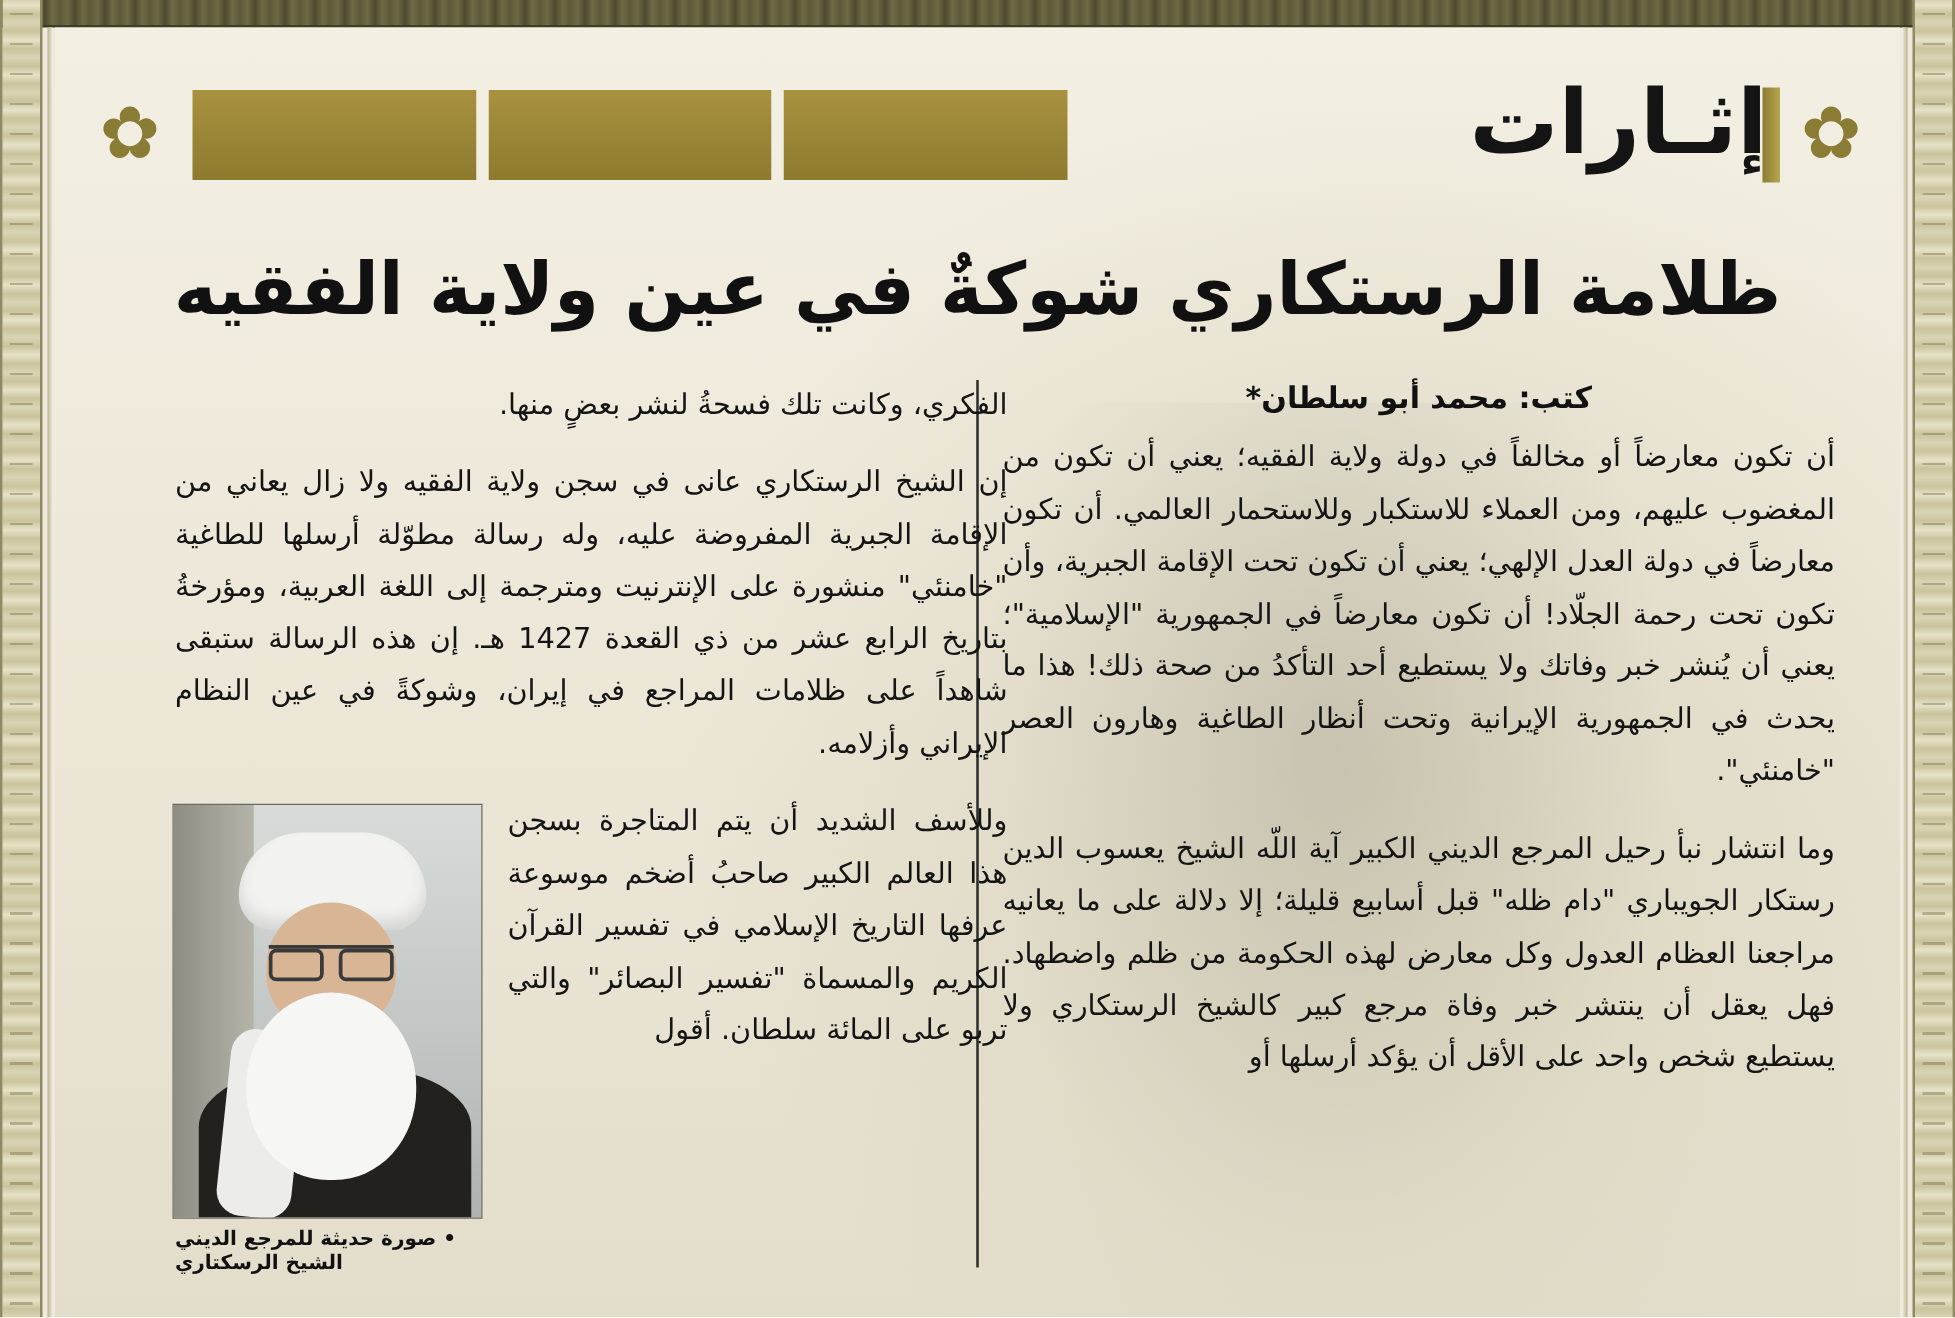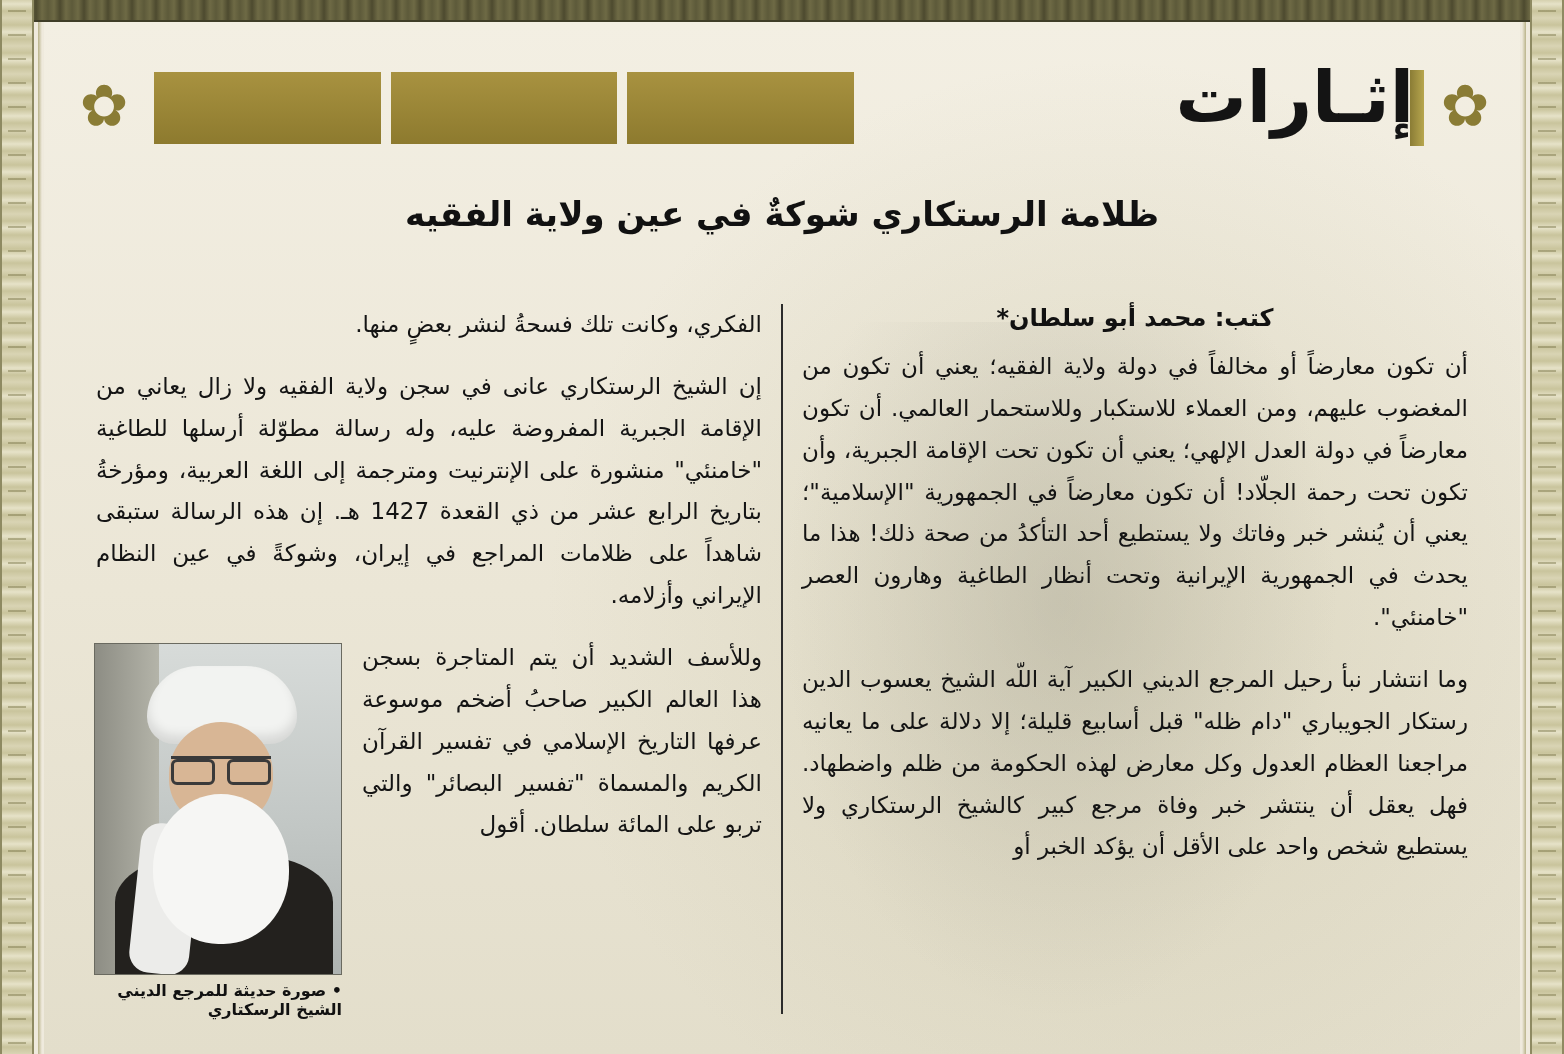--- a/index.html
+++ b/index.html
@@ -140,39 +140,40 @@
     background: linear-gradient(180deg,#a89240,#8d7a2e);
   }
 
   
   .headline {
     position: absolute;
     top: 170px;
     left: 40px;
     right: 40px;
     text-align: center;
-    font-size: 34px;
+    font-size: 58px;
     font-weight: 700;
     color: #111;
     line-height: 1.35;
   }
 
   
   .columns {
     position: absolute;
     top: 282px;
     left: 52px;
     right: 52px;
     bottom: 6px;
   }
   .col {
     position: absolute;
     top: 0;
     bottom: 4px;
     width: 666px;
+    margin-left: 44px;
   }
   .col-right { right: 0; }
   .col-left { left: 0; }
   .col-divider {
     position: absolute;
     top: 0;
     bottom: 34px;
     left: 50%;
     width: 2px;
     margin-left: -1px;
@@ -267,21 +268,21 @@
     background: #ececea;
     transform: rotate(6deg);
     border-radius: 20px;
   }
   .caption {
     width: 100%;
     margin-top: 6px;
     font-size: 16px;
     font-weight: 700;
     color: #111;
-    text-align: right;
+    text-align: left;
   }
 </style>
 </head>
 <body>
 
 <div class="page">
 
   <div class="frame-top"></div>
   <div class="frame-left"></div>
   <div class="frame-right"></div>
@@ -304,21 +305,21 @@
     </div>
 
     <div class="headline">ظلامة الرستكاري شوكةٌ في عين ولاية الفقيه</div>
 
     <div class="columns">
       <div class="col-divider"></div>
 
       <div class="col col-right">
         <div class="byline">كتب: محمد أبو سلطان*</div>
         <p class="body">أن تكون معارضاً أو مخالفاً في دولة ولاية الفقيه؛ يعني أن تكون من المغضوب عليهم، ومن العملاء للاستكبار وللاستحمار العالمي. أن تكون معارضاً في دولة العدل الإلهي؛ يعني أن تكون تحت الإقامة الجبرية، وأن تكون تحت رحمة الجلّاد! أن تكون معارضاً في الجمهورية "الإسلامية"؛ يعني أن يُنشر خبر وفاتك ولا يستطيع أحد التأكدُ من صحة ذلك! هذا ما يحدث في الجمهورية الإيرانية وتحت أنظار الطاغية وهارون العصر "خامنئي".</p>
-        <p class="body">وما انتشار نبأ رحيل المرجع الديني الكبير آية اللّه الشيخ يعسوب الدين رستكار الجويباري "دام ظله" قبل أسابيع قليلة؛ إلا دلالة على ما يعانيه مراجعنا العظام العدول وكل معارض لهذه الحكومة من ظلم واضطهاد. فهل يعقل أن ينتشر خبر وفاة مرجع كبير كالشيخ الرستكاري ولا يستطيع شخص واحد على الأقل أن يؤكد الخبر أو</p>
+        <p class="body">وما انتشار نبأ رحيل المرجع الديني الكبير آية اللّه الشيخ يعسوب الدين رستكار الجويباري "دام ظله" قبل أسابيع قليلة؛ إلا دلالة على ما يعانيه مراجعنا العظام العدول وكل معارض لهذه الحكومة من ظلم واضطهاد. فهل يعقل أن ينتشر خبر وفاة مرجع كبير كالشيخ الرستكاري ولا يستطيع شخص واحد على الأقل أن يؤكد أرسلها أو</p>
       </div>
 
       <div class="col col-left">
         <p class="body">الفكري، وكانت تلك فسحةُ لنشر بعضٍ منها.</p>
         <p class="body">إن الشيخ الرستكاري عانى في سجن ولاية الفقيه ولا زال يعاني من الإقامة الجبرية المفروضة عليه، وله رسالة مطوّلة أرسلها للطاغية "خامنئي" منشورة على الإنترنيت ومترجمة إلى اللغة العربية، ومؤرخةُ بتاريخ الرابع عشر من ذي القعدة 1427 هـ. إن هذه الرسالة ستبقى شاهداً على ظلامات المراجع في إيران، وشوكةً في عين النظام الإيراني وأزلامه.</p>
 
         <div class="photo-wrap">
           <div class="photo">
             <div class="bg-wall"></div>
             <div class="door"></div>

